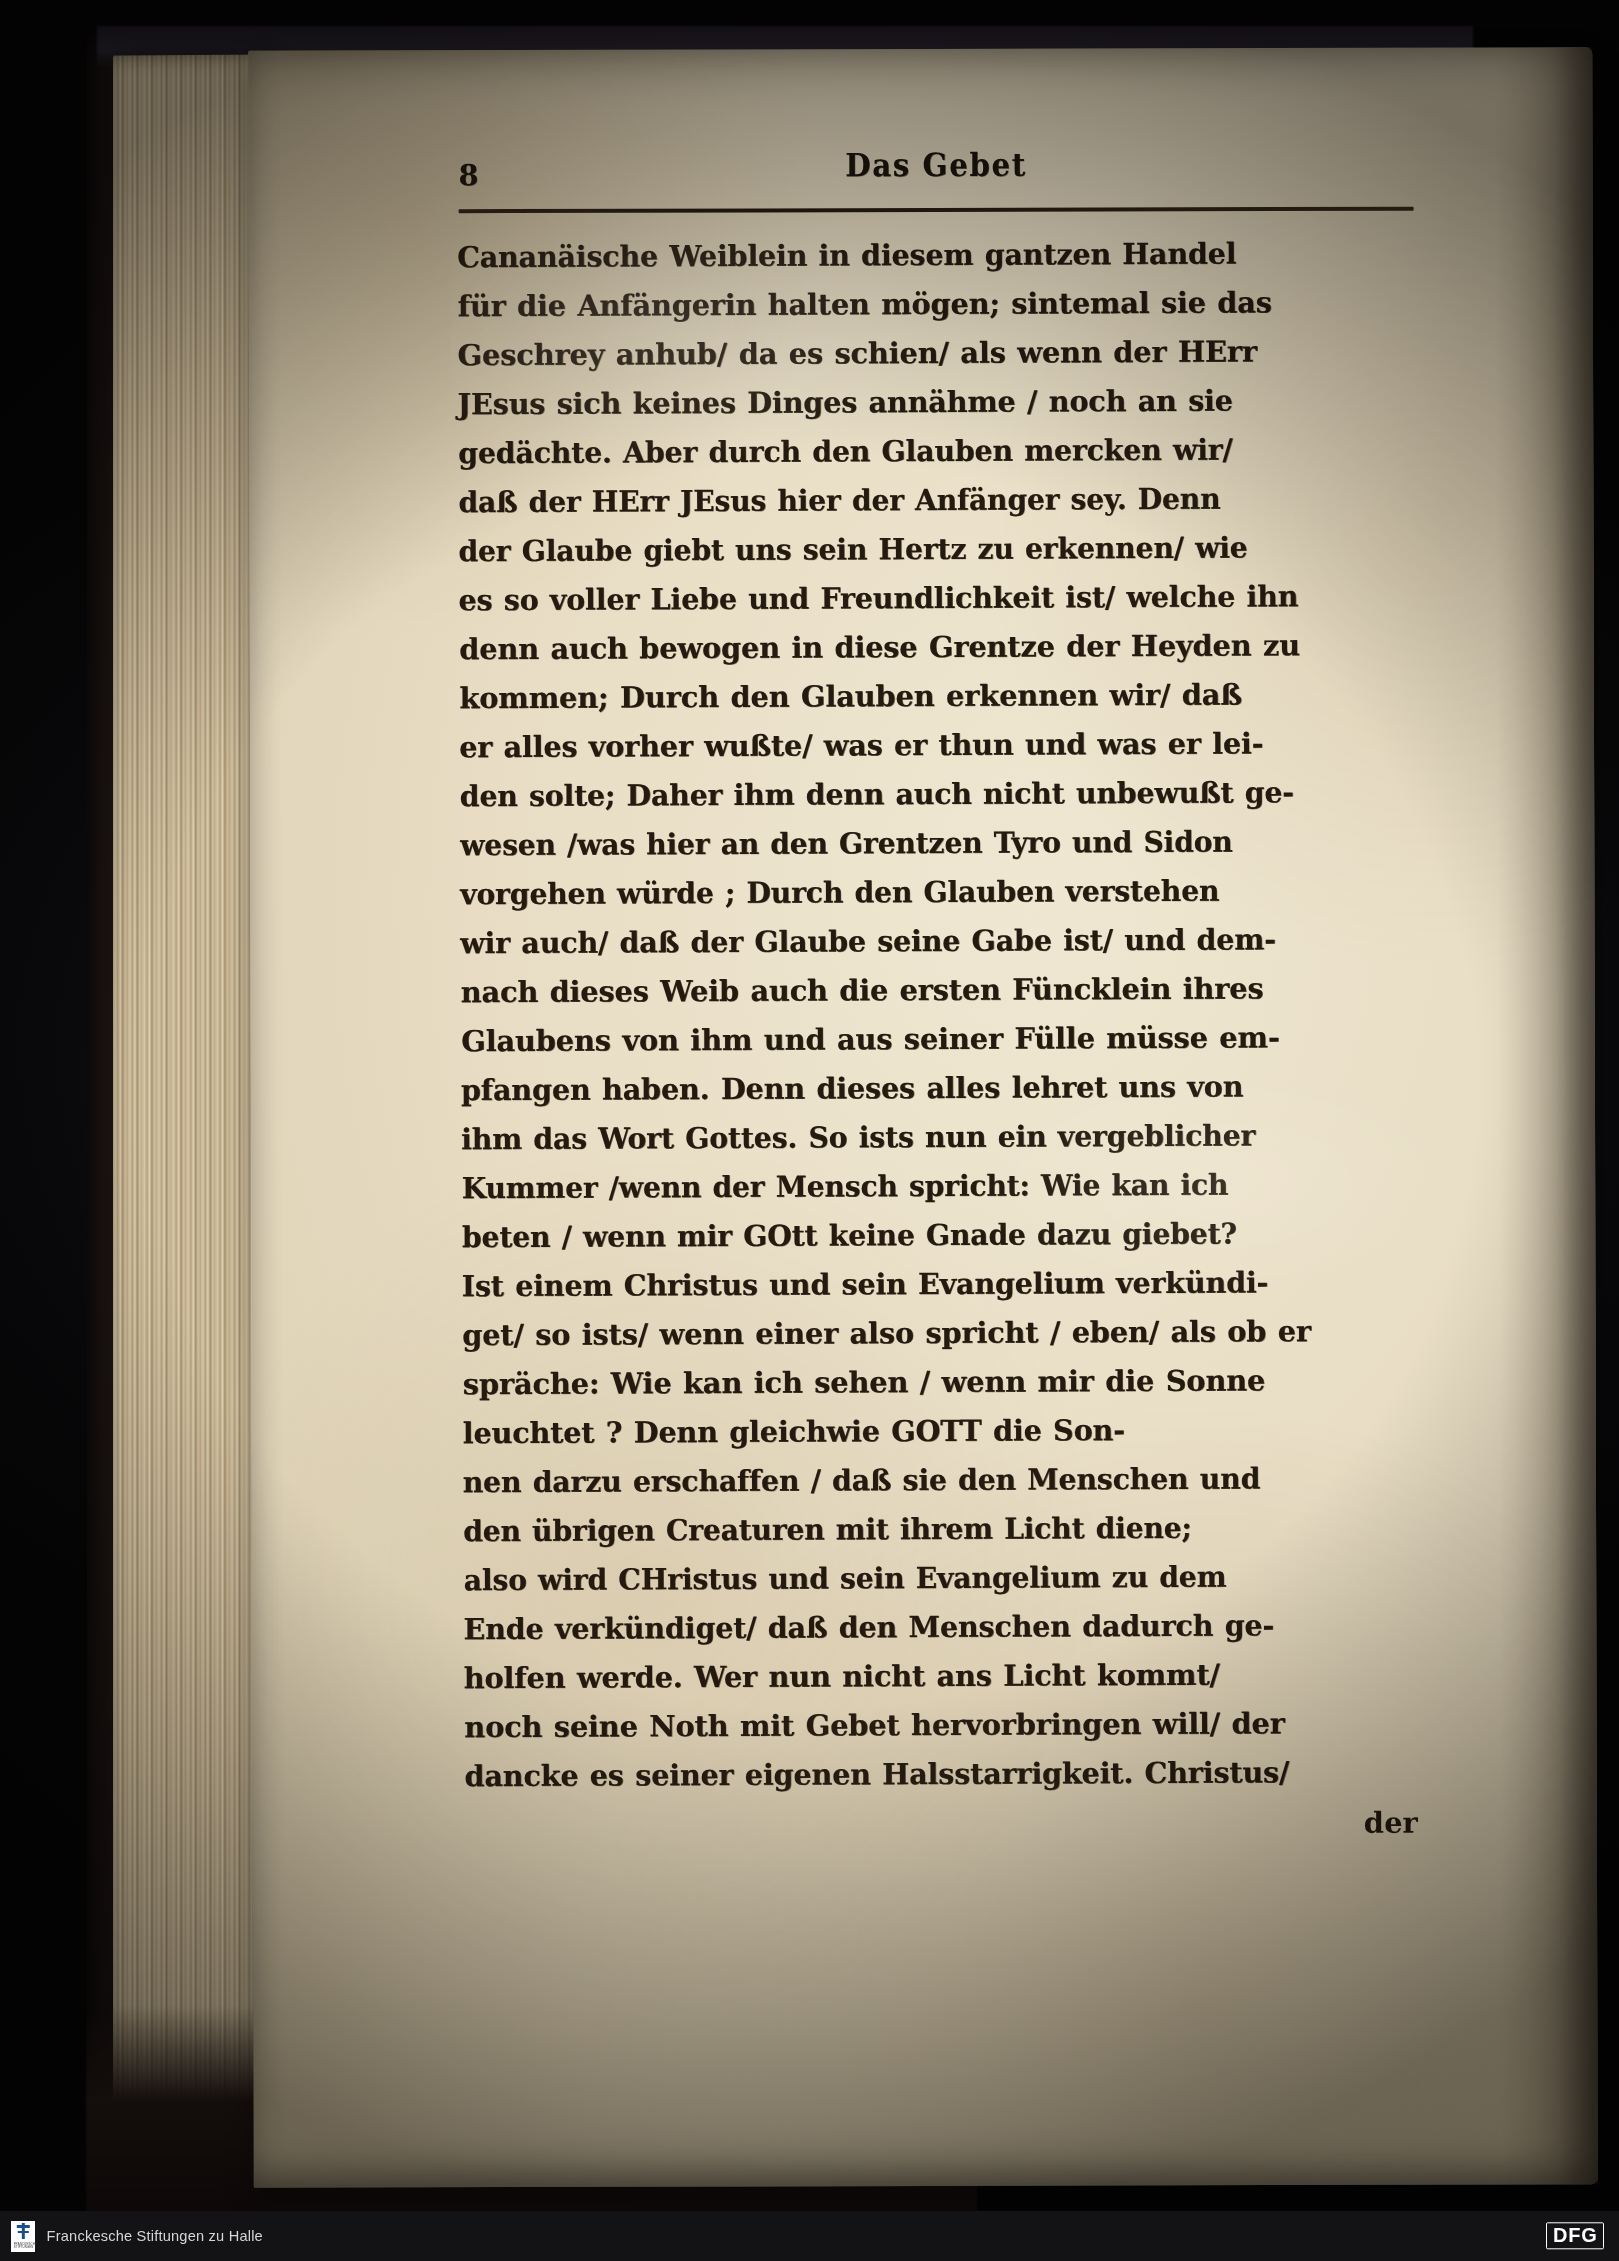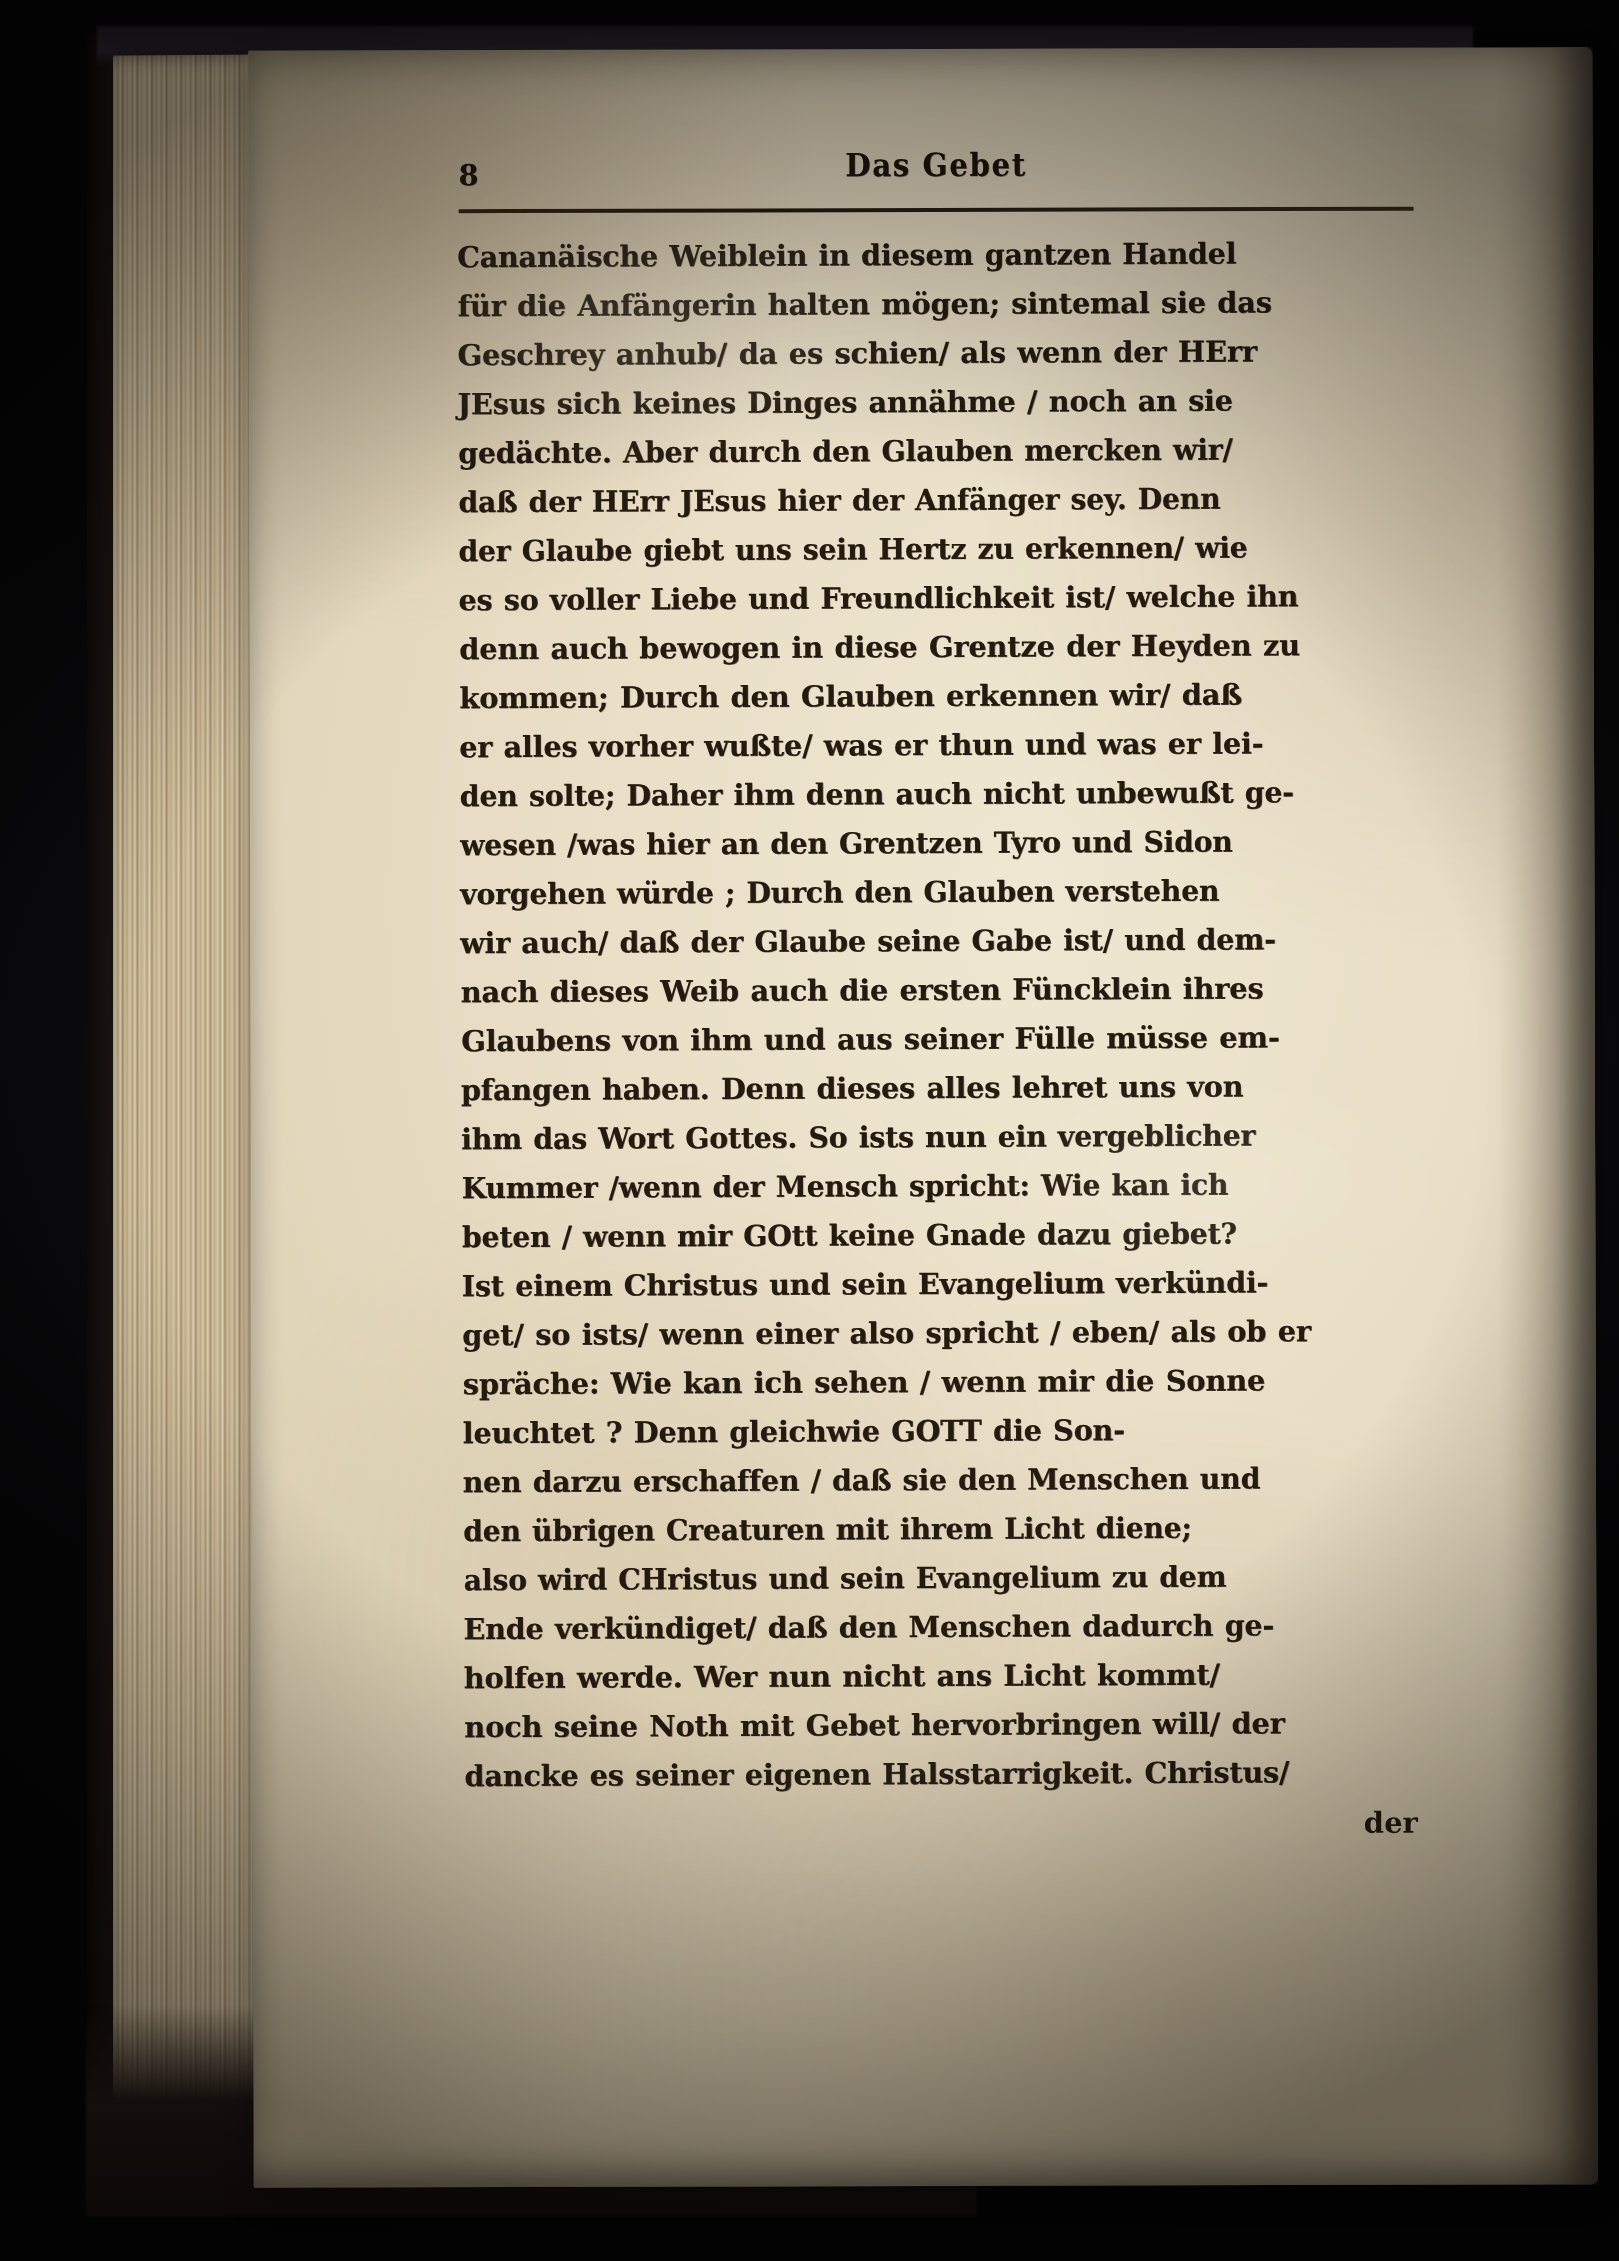--- a/index.html
+++ b/index.html
@@ -379,15 +379,25 @@
 
         <div id="catchword">der</div>
       </div>
 
       <div id="ink-wear"></div>
     </div>
   </div>
 
   <div id="vignette"></div>
 
+  <div id="footer-bar">
+    <div id="footer-left">
+      <div id="stiftungen-logo">
+        <span class="glyph"></span>
+        <span class="cap">FRANCKESCHE STIFTUNGEN</span>
+      </div>
+      <span id="footer-credit">Franckesche Stiftungen zu Halle</span>
+    </div>
+    <div id="dfg-logo">DFG</div>
+  </div>
 
 </div>
 
 
 </body></html>

